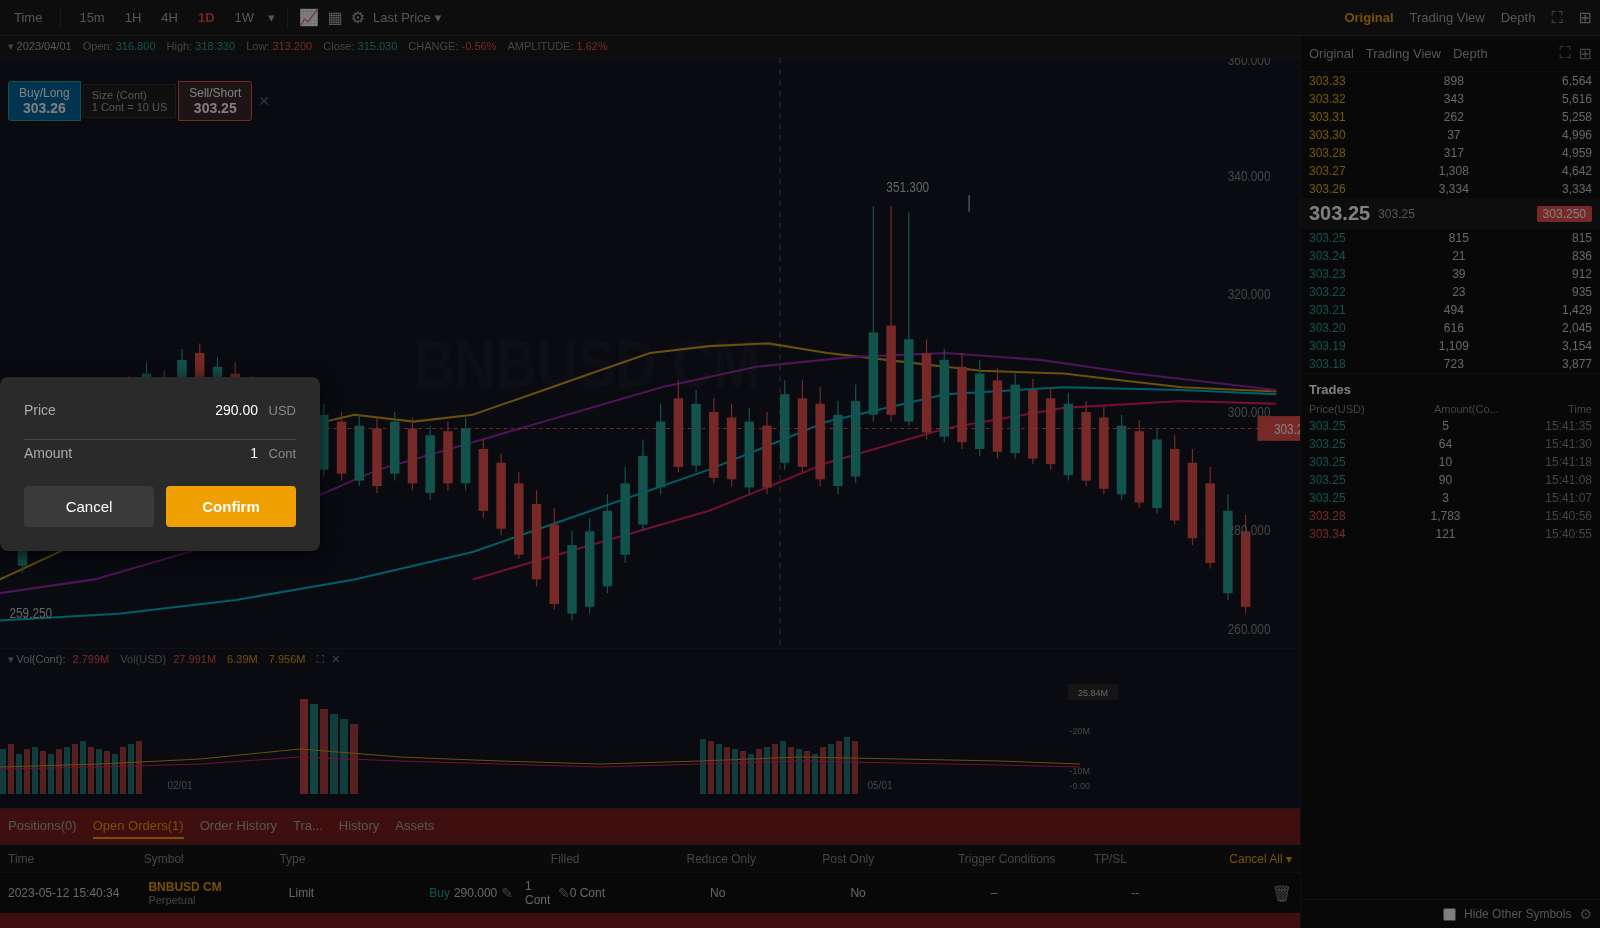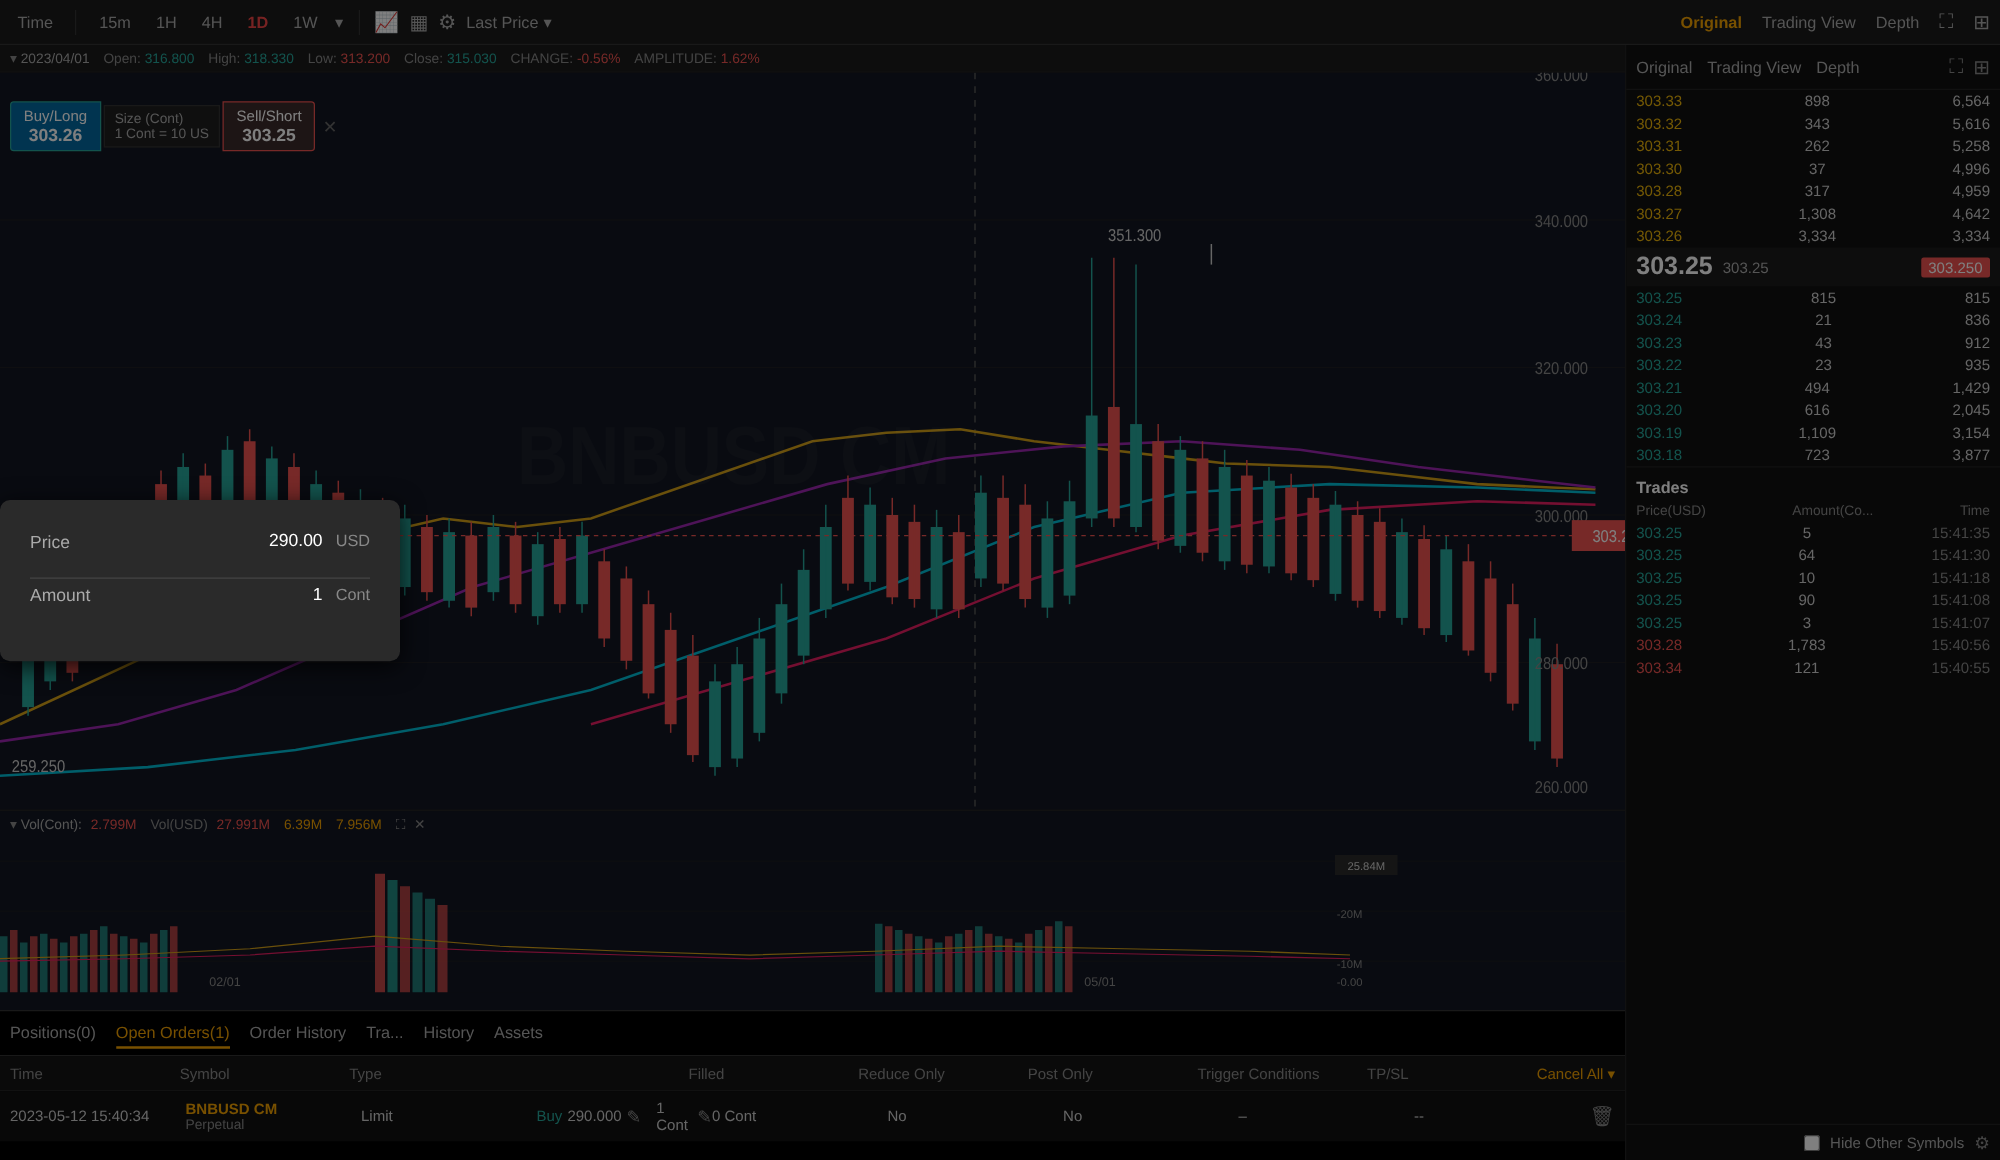--- a/index.html
+++ b/index.html
@@ -33,21 +33,21 @@
     .widget-close { color: #666; cursor: pointer; font-size: 14px; margin-left: 4px; }
     
     
     #main-chart { flex: 1; position: relative; overflow: hidden; }
     
     
     #volume-area { height: 160px; background: #131722; border-top: 1px solid #222; position: relative; }
     #vol-info { position: absolute; top: 4px; left: 8px; font-size: 11px; color: #aaa; z-index: 2; }
     
     
-    #bottom-panel { height: 120px; background: #000000; border-top: 1px solid #333; }
+    #bottom-panel { height: 120px; background: #7f1d1d; border-top: 1px solid #333; }
     #bottom-tabs { display: flex; align-items: center; height: 36px; border-bottom: 1px solid #333; padding: 0 8px; gap: 16px; }
     .bottom-tab { color: #aaa; font-size: 13px; cursor: pointer; padding: 4px 0; border-bottom: 2px solid transparent; }
     .bottom-tab.active { color: #f0a000; border-bottom-color: #f0a000; }
     #bottom-table-header { display: flex; align-items: center; height: 28px; background: #151515; padding: 0 8px; border-bottom: 1px solid #222; }
     .th { color: #888; font-size: 12px; flex: 1; }
     #bottom-table-row { display: flex; align-items: center; height: 40px; padding: 0 8px; background: #111; }
     .td { color: #ccc; font-size: 12px; flex: 1; }
     .symbol-cell { flex: 1; }
     .symbol-name { color: #f0a000; font-size: 12px; font-weight: bold; }
     .symbol-sub { color: #888; font-size: 11px; }
@@ -552,21 +552,21 @@
         <span class="ob-val">815</span>
         <span class="ob-val">815</span>
       </div>
       <div class="ob-row">
         <span class="ob-price-green">303.24</span>
         <span class="ob-val">21</span>
         <span class="ob-val">836</span>
       </div>
       <div class="ob-row">
         <span class="ob-price-green">303.23</span>
-        <span class="ob-val">43</span>
+        <span class="ob-val">39</span>
         <span class="ob-val">912</span>
       </div>
       <div class="ob-row">
         <span class="ob-price-green">303.22</span>
         <span class="ob-val">23</span>
         <span class="ob-val">935</span>
       </div>
       <div class="ob-row">
         <span class="ob-price-green">303.21</span>
         <span class="ob-val">494</span>
@@ -651,14 +651,18 @@
       </div>
     </div>
     <div style="height:1px;background:#444;margin:4px 0;"></div>
     <div class="modal-row">
       <span class="modal-label">Amount</span>
       <div>
         <span class="modal-value">1</span>
         <span class="modal-unit">Cont</span>
       </div>
     </div>
+    <div class="modal-buttons">
+      <button class="btn-cancel">Cancel</button>
+      <button class="btn-confirm">Confirm</button>
+    </div>
   </div>
 </div>
 
 </body></html>

